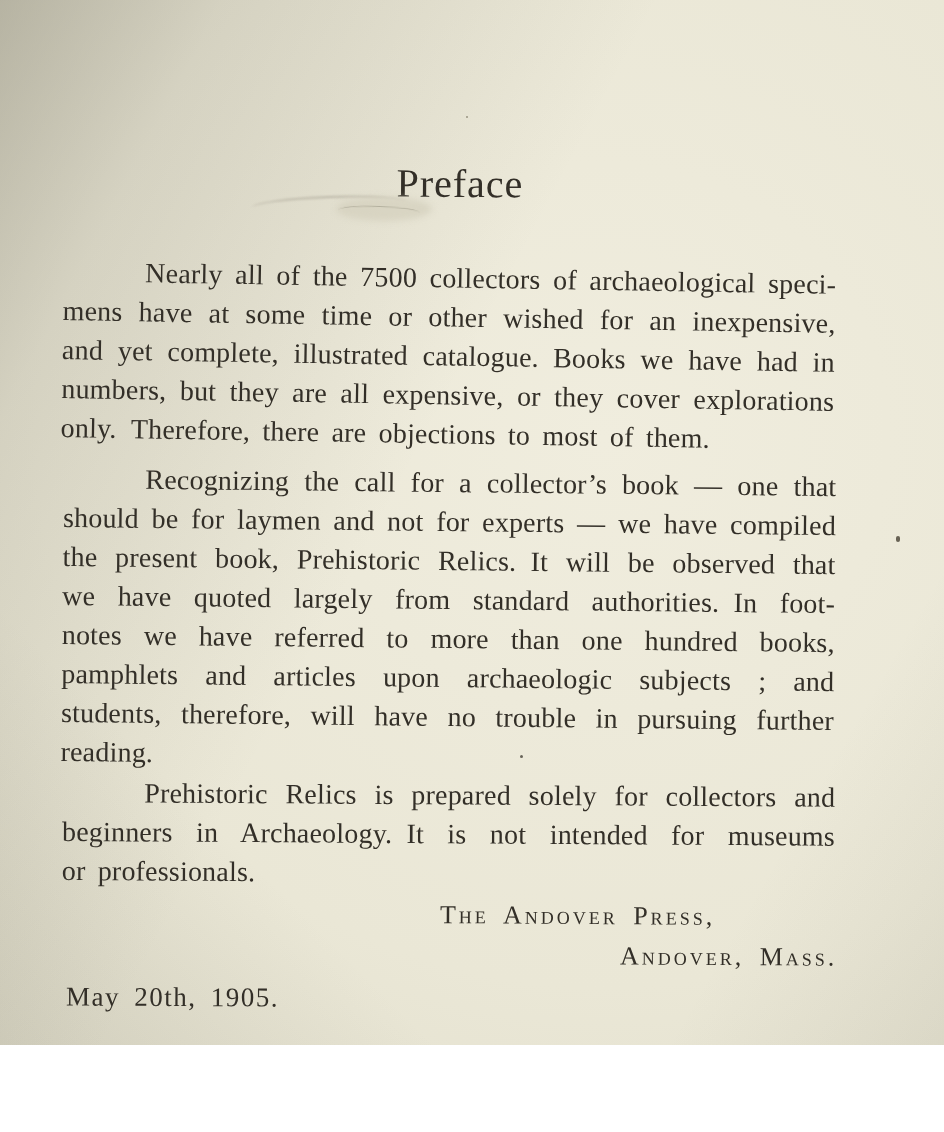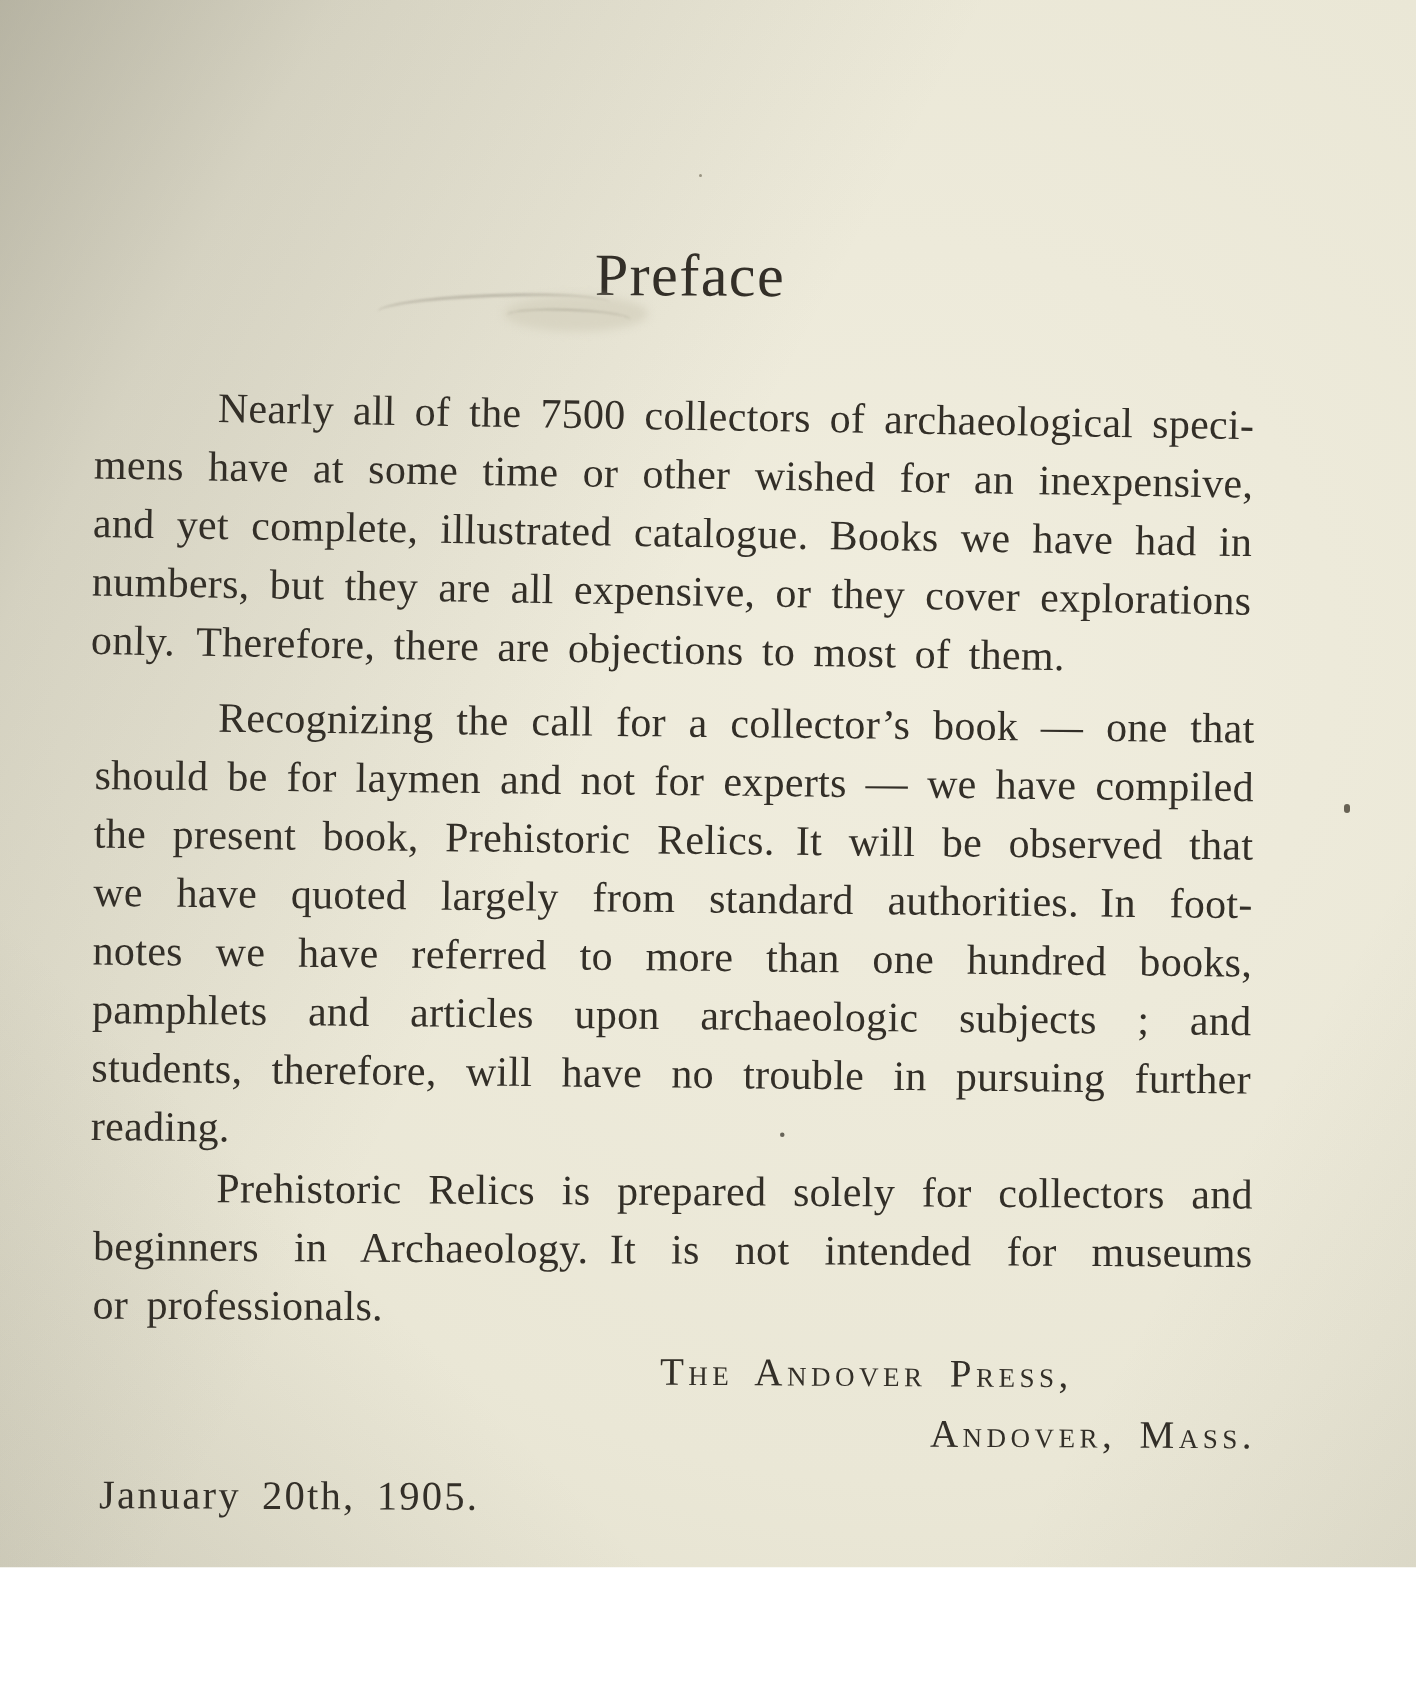--- a/index.html
+++ b/index.html
@@ -149,21 +149,21 @@
     <div class="para rot3">
       <div class="line first">Prehistoric Relics is prepared solely for collectors and</div>
       <div class="line">beginners in Archaeology. It is not intended for museums</div>
       <div class="line last">or professionals.</div>
     </div>
 
   </div>
 
   <div class="colophon-press">The Andover Press,</div>
   <div class="colophon-location">Andover, Mass.</div>
-  <div class="date-line">January 20th, 1905.</div>
+  <div class="date-line">May 20th, 1905.</div>
 
   <div class="speck sp1"></div>
   <div class="speck sp2"></div>
   <div class="speck sp3"></div>
   <div class="speck sp4"></div>
   <div class="speck sp5"></div>
   <div class="speck sp6"></div>
   <div class="speck sp7"></div>
   <div class="speck sp8"></div>
 

